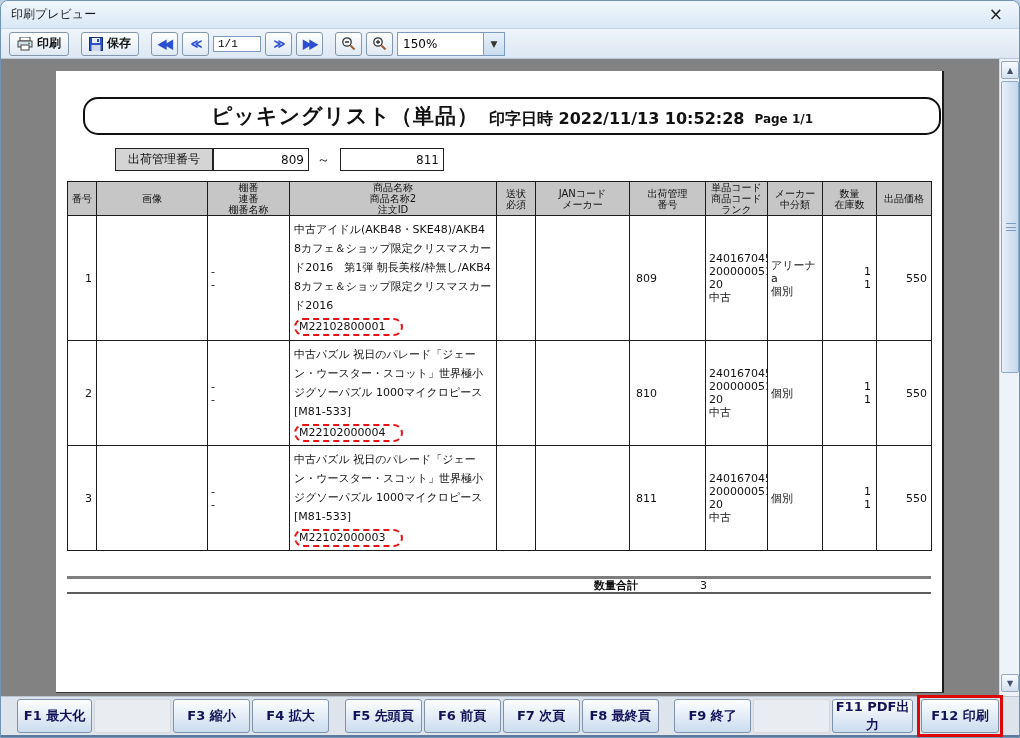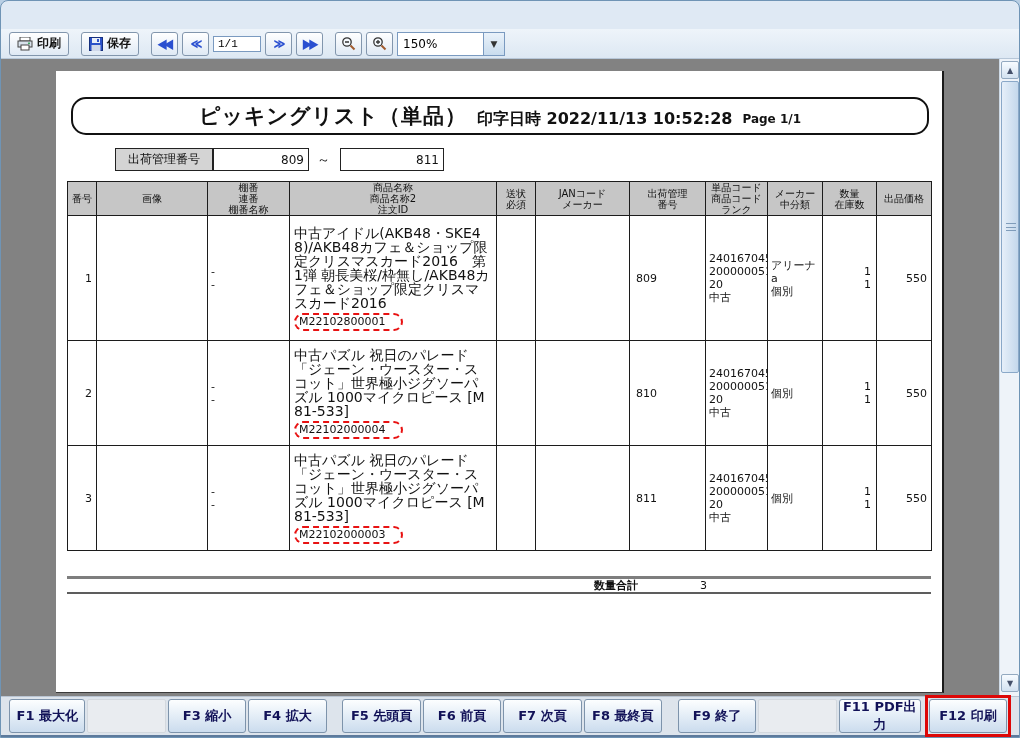--- a/index.html
+++ b/index.html
@@ -39,21 +39,21 @@
     background:linear-gradient(#eaf2fa,#c9dcee); display:flex; align-items:center;
     justify-content:center; font-size:9px; color:#333; }
   .icon-svg { display:block; }
 
   
   .preview { position:absolute; left:0; top:58px; width:1020px; height:637px;
     background:#828282; }
   .page { position:absolute; left:55px; top:12px; width:888px; height:622px;
     background:#fff; border-right:2px solid #1a1a1a; border-bottom:1px solid #3a3a3a; }
 
-  .doc-titlebox { position:absolute; left:15px; top:26px; width:858px; height:38px;
+  .doc-titlebox { position:absolute; left:27px; top:26px; width:858px; height:38px;
     border:2px solid #111; border-radius:15px; display:flex; align-items:center;
     justify-content:center; gap:10px; background:#fff; }
   .doc-title { font-size:21px; font-weight:bold; color:#111; letter-spacing:1px; }
   .doc-sub { font-size:16px; font-weight:bold; color:#111; padding-top:6px; }
   .doc-page { font-size:12px; font-weight:bold; color:#111; padding-top:6px; margin-left:0; }
 
   .range-row { position:absolute; left:31px; top:77px; height:23px; display:flex; align-items:center; }
   .range-label { width:98px; height:23px; background:#d4d4d4; border:1px solid #222;
     font-size:12px; display:flex; align-items:center; justify-content:center; color:#111;margin-left:28px; }
   .range-box { width:96px; height:23px; background:#fff; border:1px solid #222;
@@ -68,21 +68,21 @@
     overflow:hidden; }
   table.doc th { background:#c6c6c6; font-size:10px; font-weight:normal;
     line-height:11px; height:32px; text-align:center; color:#111; white-space:pre-line; }
   table.doc td { font-size:11px; color:#111; }
   td.c-img, th.c-img { border-left:3px solid #8a8a8a; }
   tr.r1 td { height:125px; } tr.r2 td, tr.r3 td { height:105px; }
   .pre { white-space:pre-line; }
   td.no { text-align:right; padding-right:4px; }
   td.shelf { padding-left:3px; font-size:10px; line-height:13px; }
   td.prod { padding:2px 4px; }
-  .prod-name { font-size:14px; line-height:14px; word-break:break-all; color:#111; }
+  .prod-name { font-size:11px; line-height:19px; word-break:break-all; color:#111; }
   .order-box { display:inline-block; margin-top:3px; border:2px dashed #e81212;
     border-radius:9px; padding:0 16px 1px 3px; font-size:11px; color:#111; }
   td.ship { padding-left:6px; }
   td.codes { padding-left:3px; font-size:10.5px; line-height:13px; }
   td.maker { padding-left:3px; font-size:10.5px; line-height:13px; }
   td.qty { text-align:right; padding-right:5px; font-size:10.5px; line-height:13px; }
   td.price { text-align:right; padding-right:4px; }
 
   .totals { position:absolute; left:11px; top:505px; width:864px; height:18px;
     border-top:3px solid #7e7e7e; border-bottom:2px solid #5d5d5d;
@@ -102,37 +102,41 @@
     background:linear-gradient(90deg,#e6eff9,#c4d8ec); border:1px solid #8aa8c8;
     border-radius:2px; }
   .sgrip { position:absolute; left:4px; top:50%; width:10px; height:8px;
     margin-top:-4px; border-top:1px solid #7f9cba; border-bottom:1px solid #7f9cba; }
   .sgrip:before { content:""; position:absolute; left:0; top:3px; width:10px;
     border-top:1px solid #7f9cba; }
 
   
   .fnbar { position:absolute; left:0; top:695px; width:100%; height:43px;
     background:#dde4ec; border-top:1px solid #b9c4d2; display:flex;
-    align-items:center; padding:0 8px; gap:2px; border-bottom:4px solid #5d7a9c; }
+    align-items:center; padding:0 16px; gap:2px; border-bottom:4px solid #5d7a9c; }
   .fbtn { height:34px; background:linear-gradient(#fcfeff,#cbdcee);
     border:1px solid #7d93ab; border-radius:3px; font-size:13px; font-weight:bold;
     color:#121258; display:flex; align-items:center; justify-content:center;
     font-family:inherit; }
   .w78{width:78px;} .w80{width:80px;} .w82{width:84px;}
   .fblank { height:34px; width:80px; background:#e9ecf0; border:1px solid #d3d8de;
     border-radius:2px; }
   .fspacer { width:12px; height:34px; }
   .red-wrap { border:3px solid #dd0707; padding:1px; margin-left:2px;
     display:flex; align-items:center; }
 </style>
 </head>
 <body>
 
 <div class="window">
 
+  <div class="titlebar">
+    <span class="title">印刷プレビュー</span>
+    <span class="close">×</span>
+  </div>
 
   <div class="toolbar">
     <button class="tbtn">
       <svg class="icon-svg" width="16" height="14" viewBox="0 0 16 14">
         <rect x="3" y="0" width="10" height="4" fill="#fff" stroke="#444"></rect>
         <rect x="1" y="4" width="14" height="6" fill="#d9e2ec" stroke="#444"></rect>
         <rect x="4" y="8" width="8" height="5" fill="#fff" stroke="#444"></rect>
         <rect x="11" y="5.5" width="2" height="1.5" fill="#4a6"></rect>
       </svg>
       <span>印刷</span>

